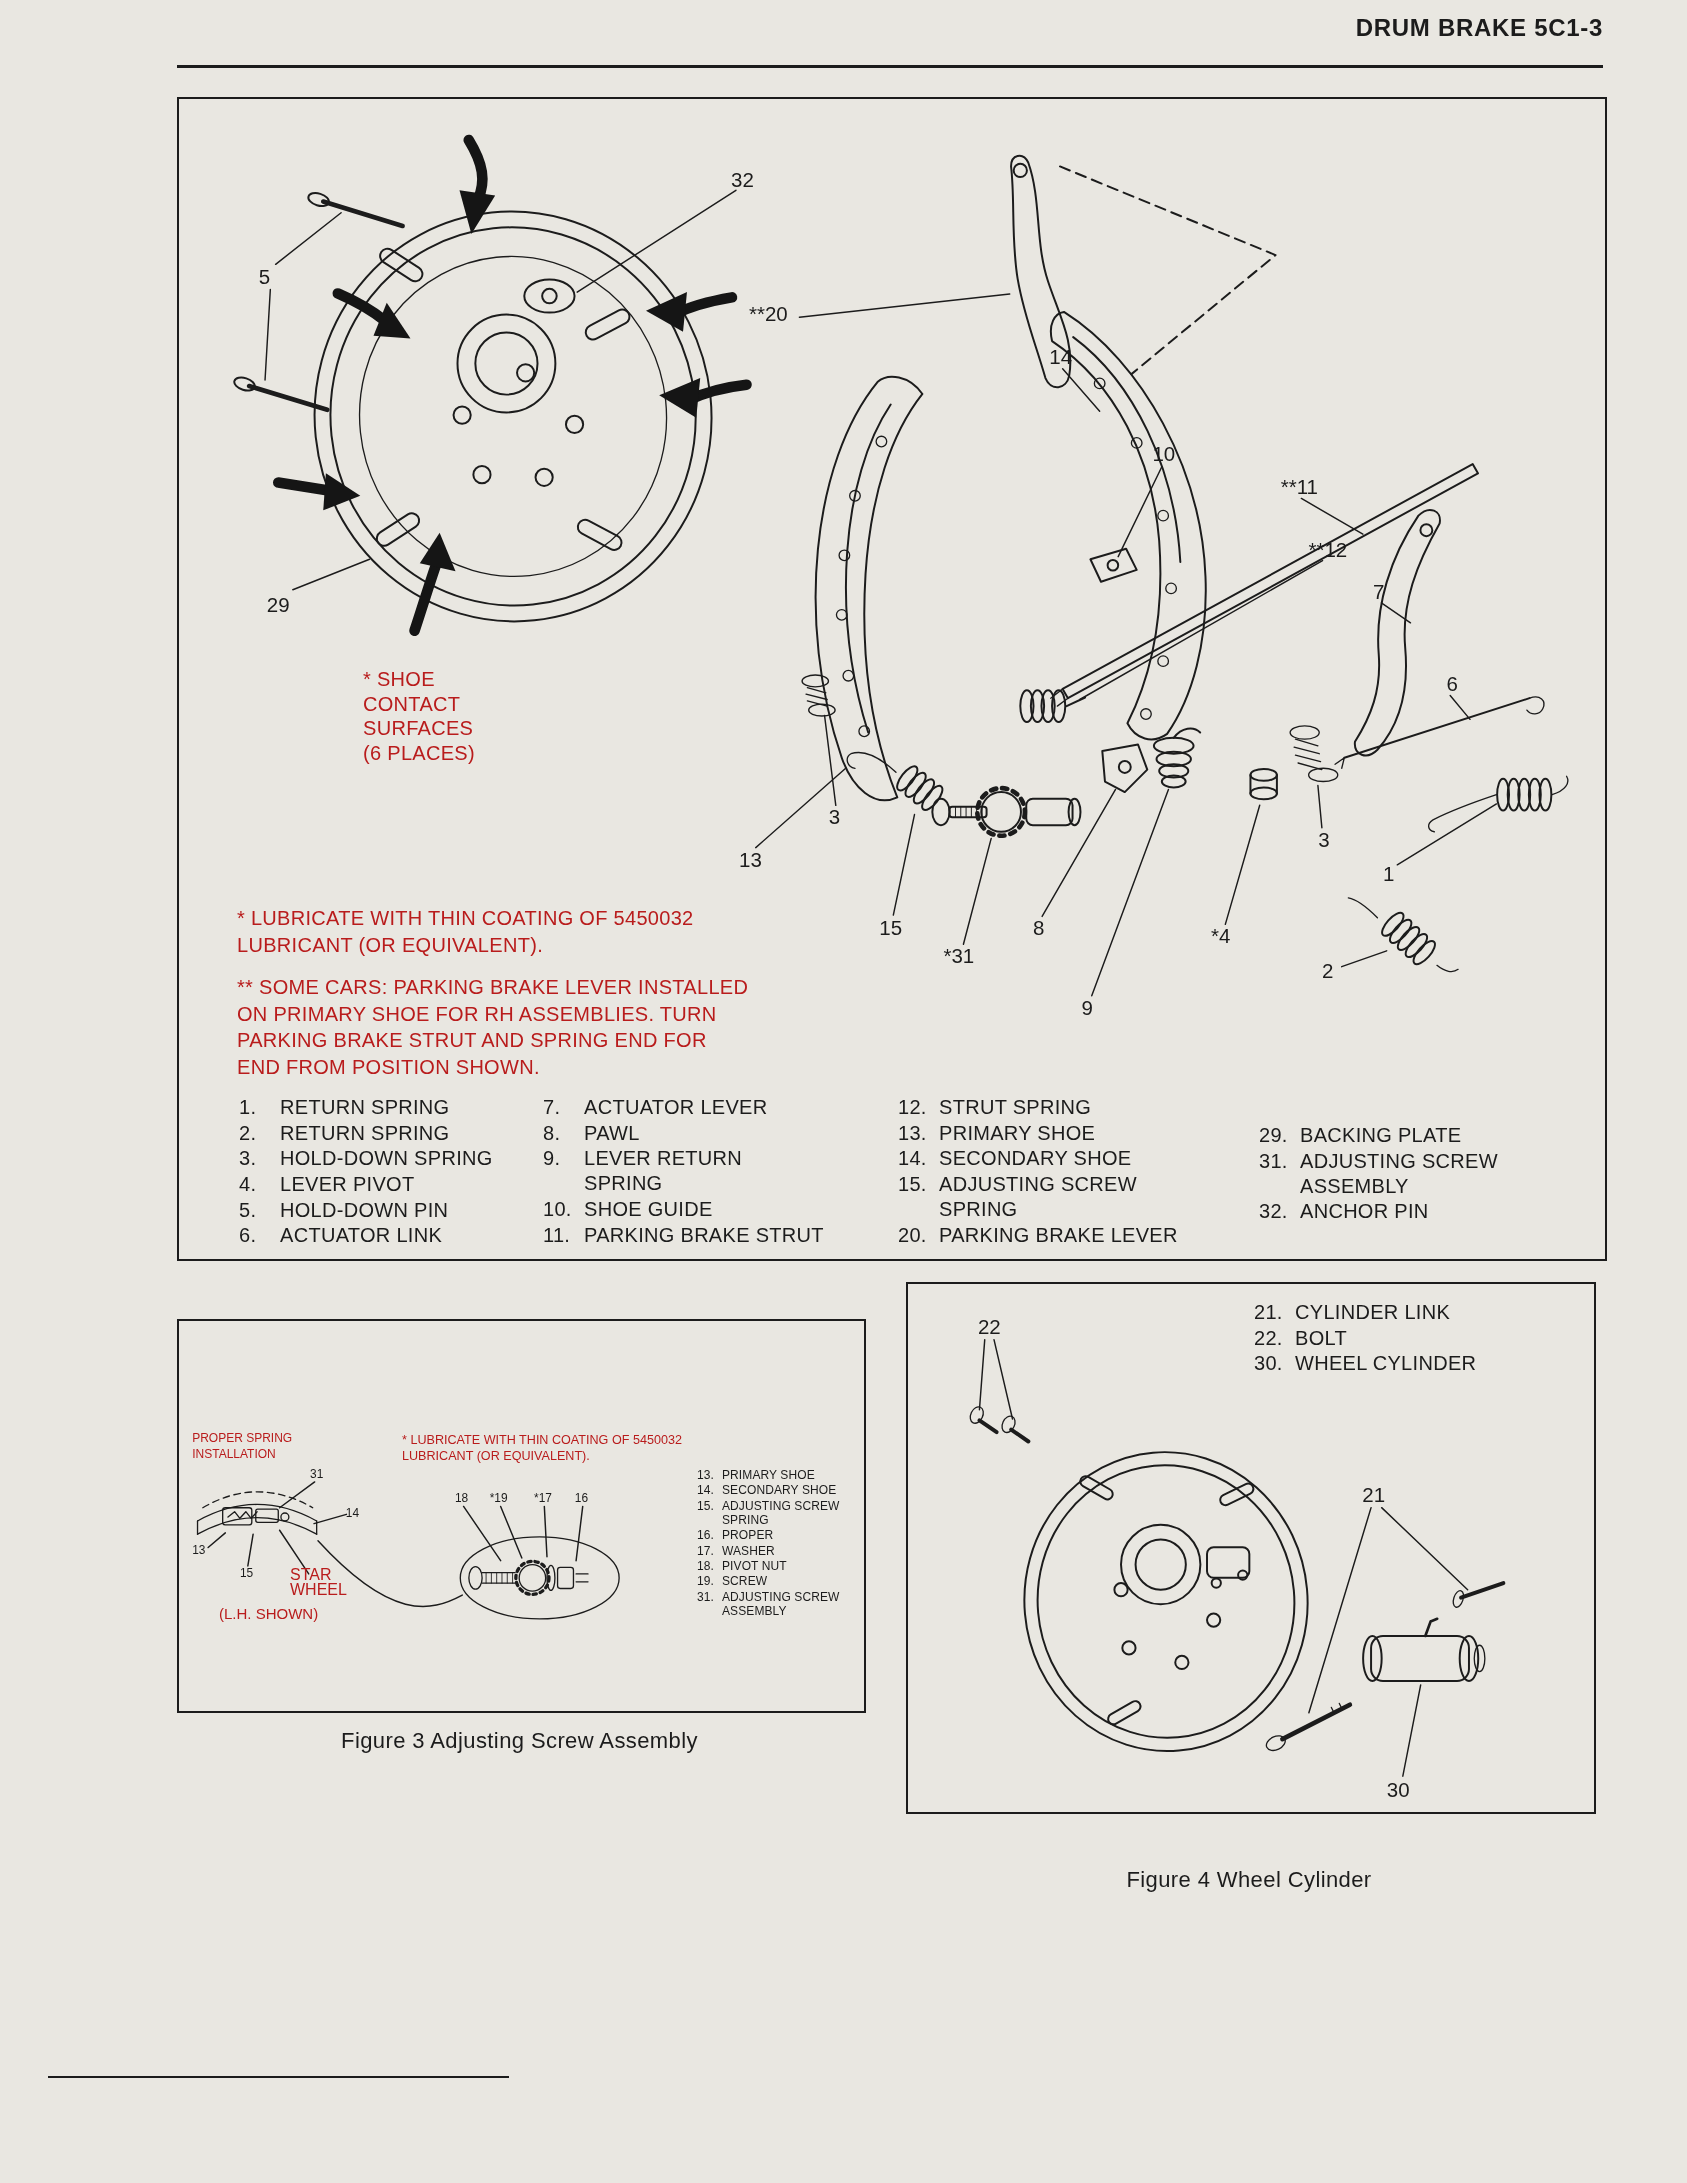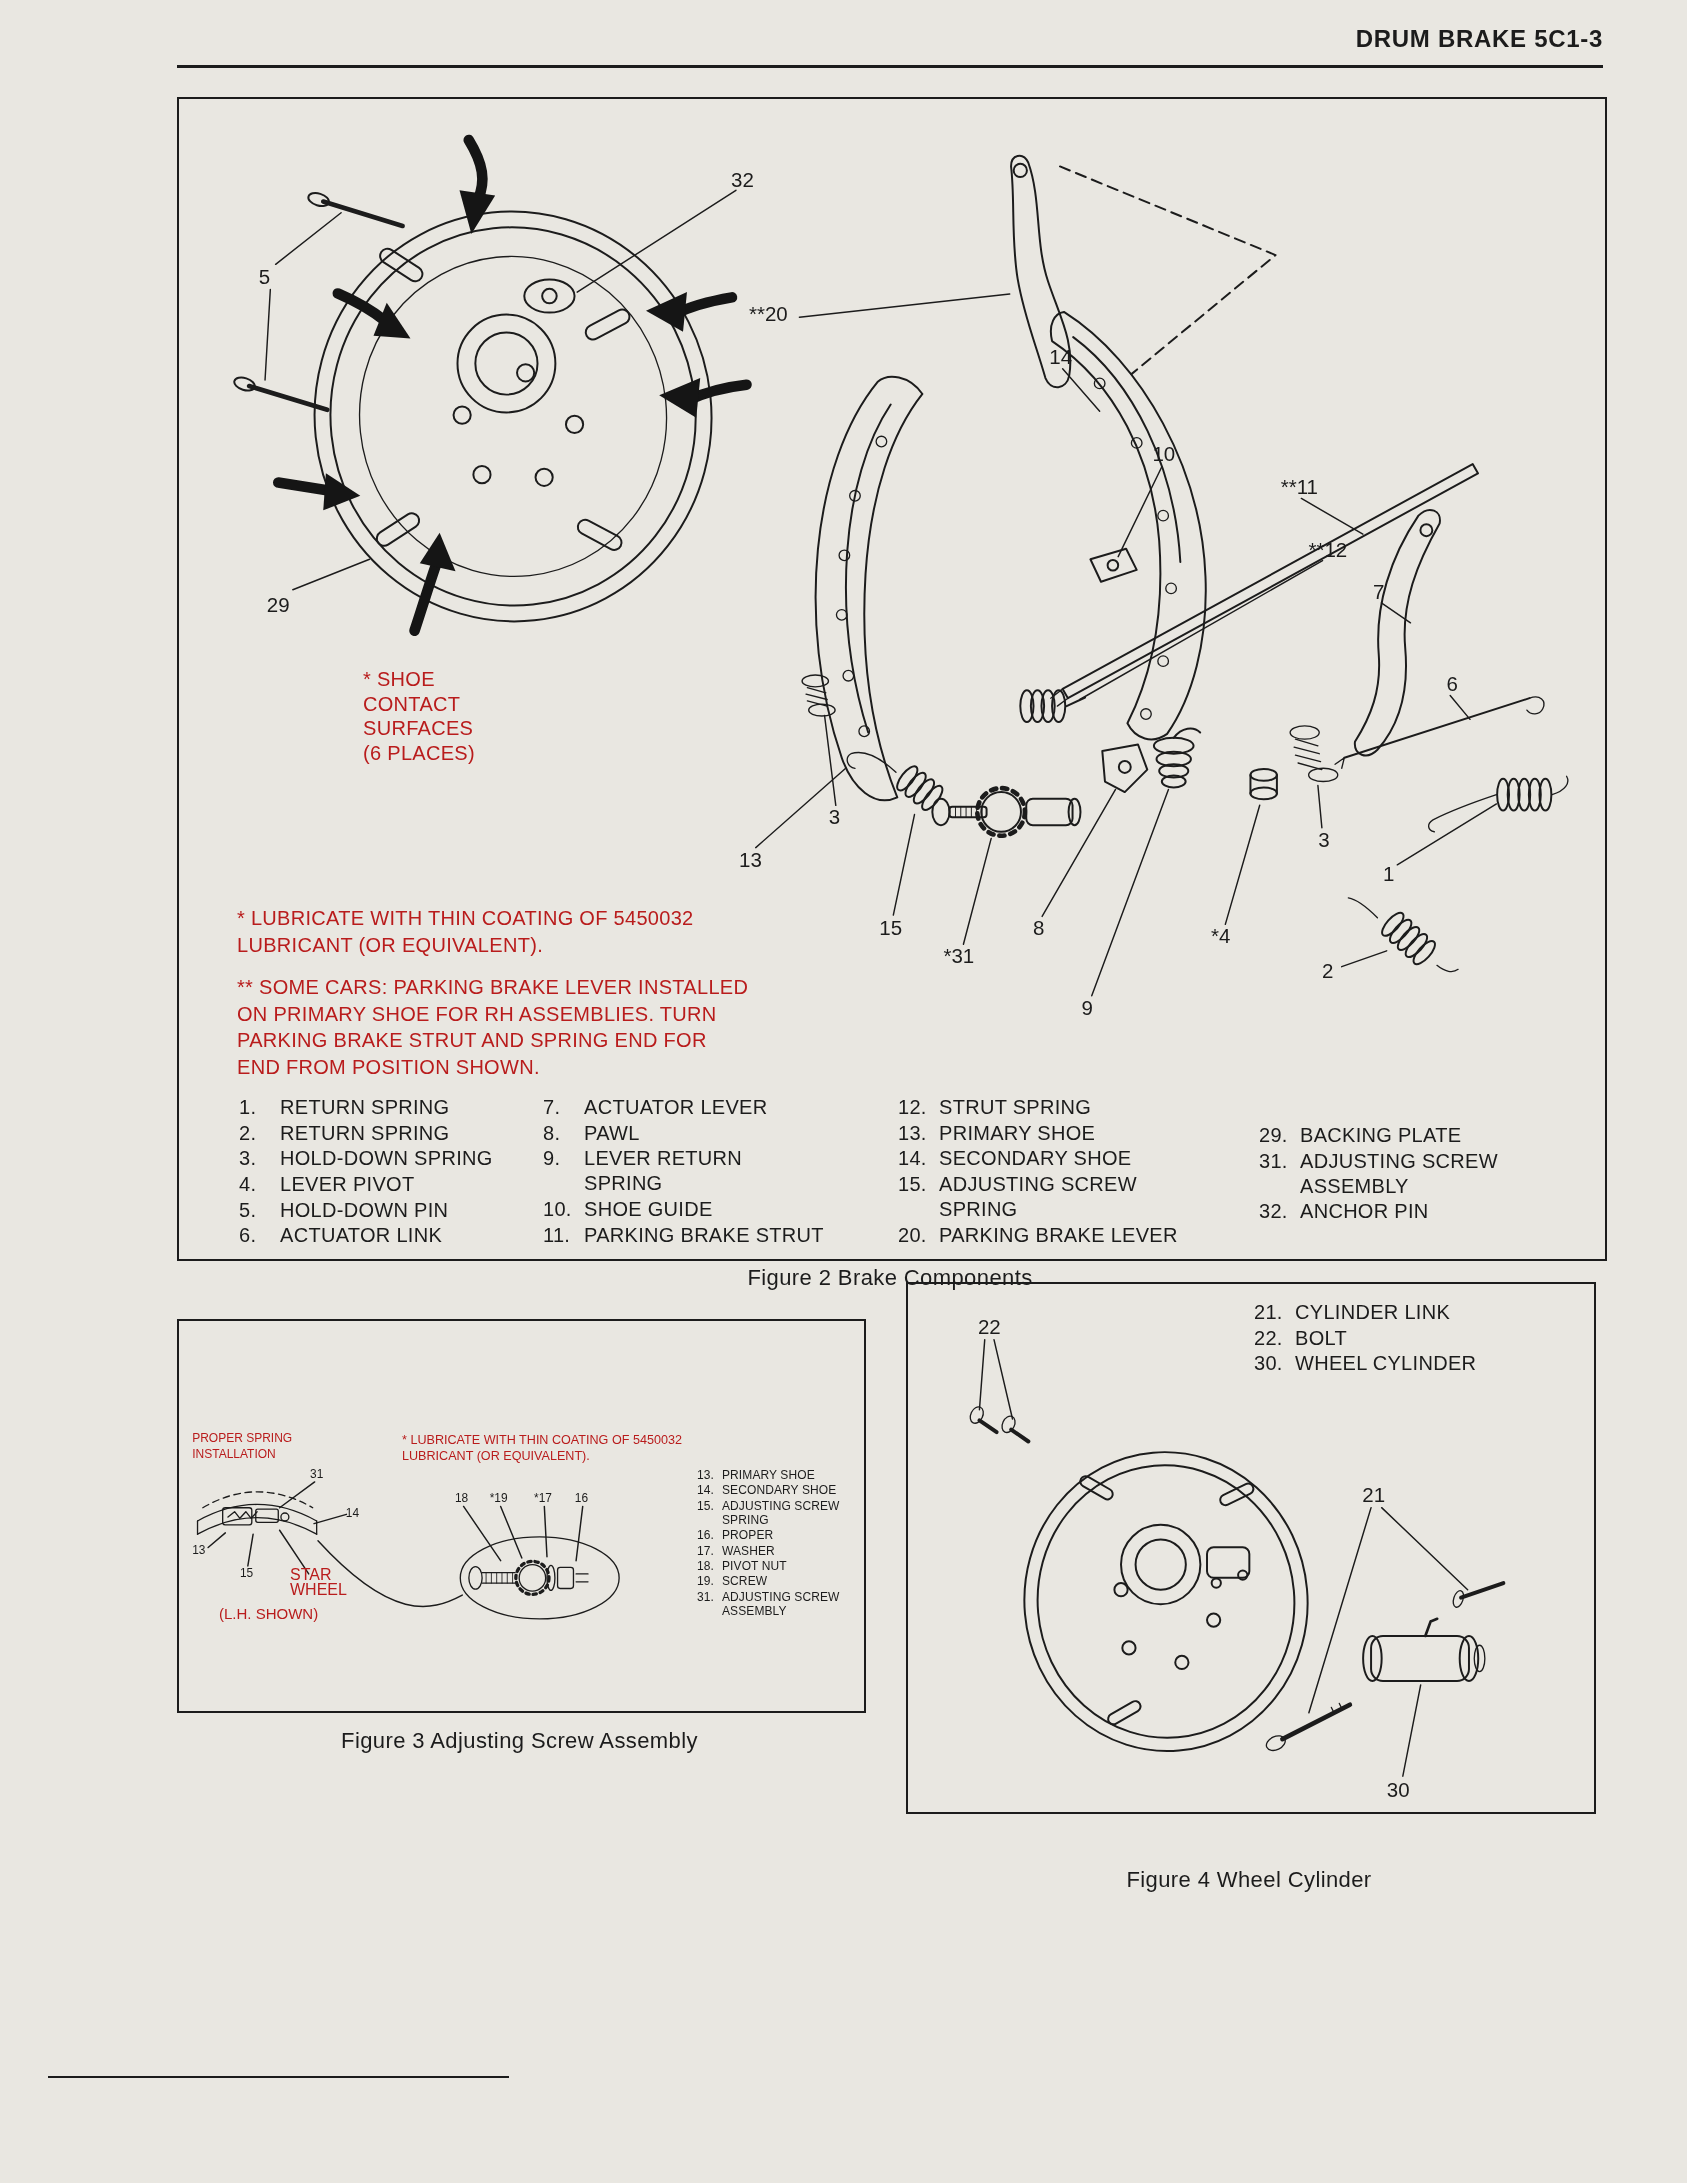--- a/index.html
+++ b/index.html
@@ -5,21 +5,21 @@
   html,body{margin:0;padding:0;background:#b9b6af;}
   #page{
     position:relative;width:1687px;height:2183px;background:#e9e7e1;
     font-family:"Liberation Sans", sans-serif;color:#1c1c1c;overflow:hidden;
   }
   .t{position:absolute;white-space:pre-line;color:#b91c1c;}
   .figbox{position:absolute;border:2.6px solid #1c1c1c;background:transparent;}
   .figbox > svg{position:absolute;left:0;top:0;}
   .rule{position:absolute;background:#1c1c1c;}
   .caption{position:absolute;text-align:center;font-size:22px;letter-spacing:0.4px;}
-  .header{position:absolute;left:177px;top:25px;width:1426px;text-align:right;
+  .header{position:absolute;left:177px;top:14px;width:1426px;text-align:right;
           font-size:24px;font-weight:bold;letter-spacing:0.7px;}
   .note{font-size:20px;line-height:26.5px;letter-spacing:0.3px;}
   .legend-col{position:absolute;}
   .li{display:flex;font-size:20px;line-height:25px;letter-spacing:0.3px;margin:0 0 0.7px 0;}
   .li .n{width:41px;flex:none;}
   .li .lb{white-space:pre-line;}
   .legend-sm .li{font-size:12px;line-height:14.6px;letter-spacing:0.1px;}
   .legend-sm .li .n{width:25px;}
   
   .ln{fill:none;stroke:#1c1c1c;stroke-width:3;stroke-linecap:round;stroke-linejoin:round;}
@@ -364,21 +364,20 @@
           <span class="n">31.</span>
           <span class="lb">ADJUSTING SCREW
 ASSEMBLY</span>
         </div>
         <div class="li">
           <span class="n">32.</span>
           <span class="lb">ANCHOR PIN</span>
         </div>
       </div>
   </div>
-  <div class="caption" style="left:177px;top:1265px;width:1426px;">Figure 2 Brake Components</div>
 
   <div class="figbox" style="left:177px;top:1319px;width:685px;height:390px;">
     <svg width="685" height="390" viewBox="0 0 1035 589">
 
       <g class="ln2">
         <path d="M28,302 Q118,252 208,302"></path>
         <path d="M28,322 Q118,272 208,322"></path>
         <path d="M28,302 l0,20 M208,302 l0,20"></path>
         <path stroke-dasharray="10 7" d="M36,282 Q118,234 202,282"></path>
         <rect x="66" y="282" width="44" height="26" rx="4"></rect>

